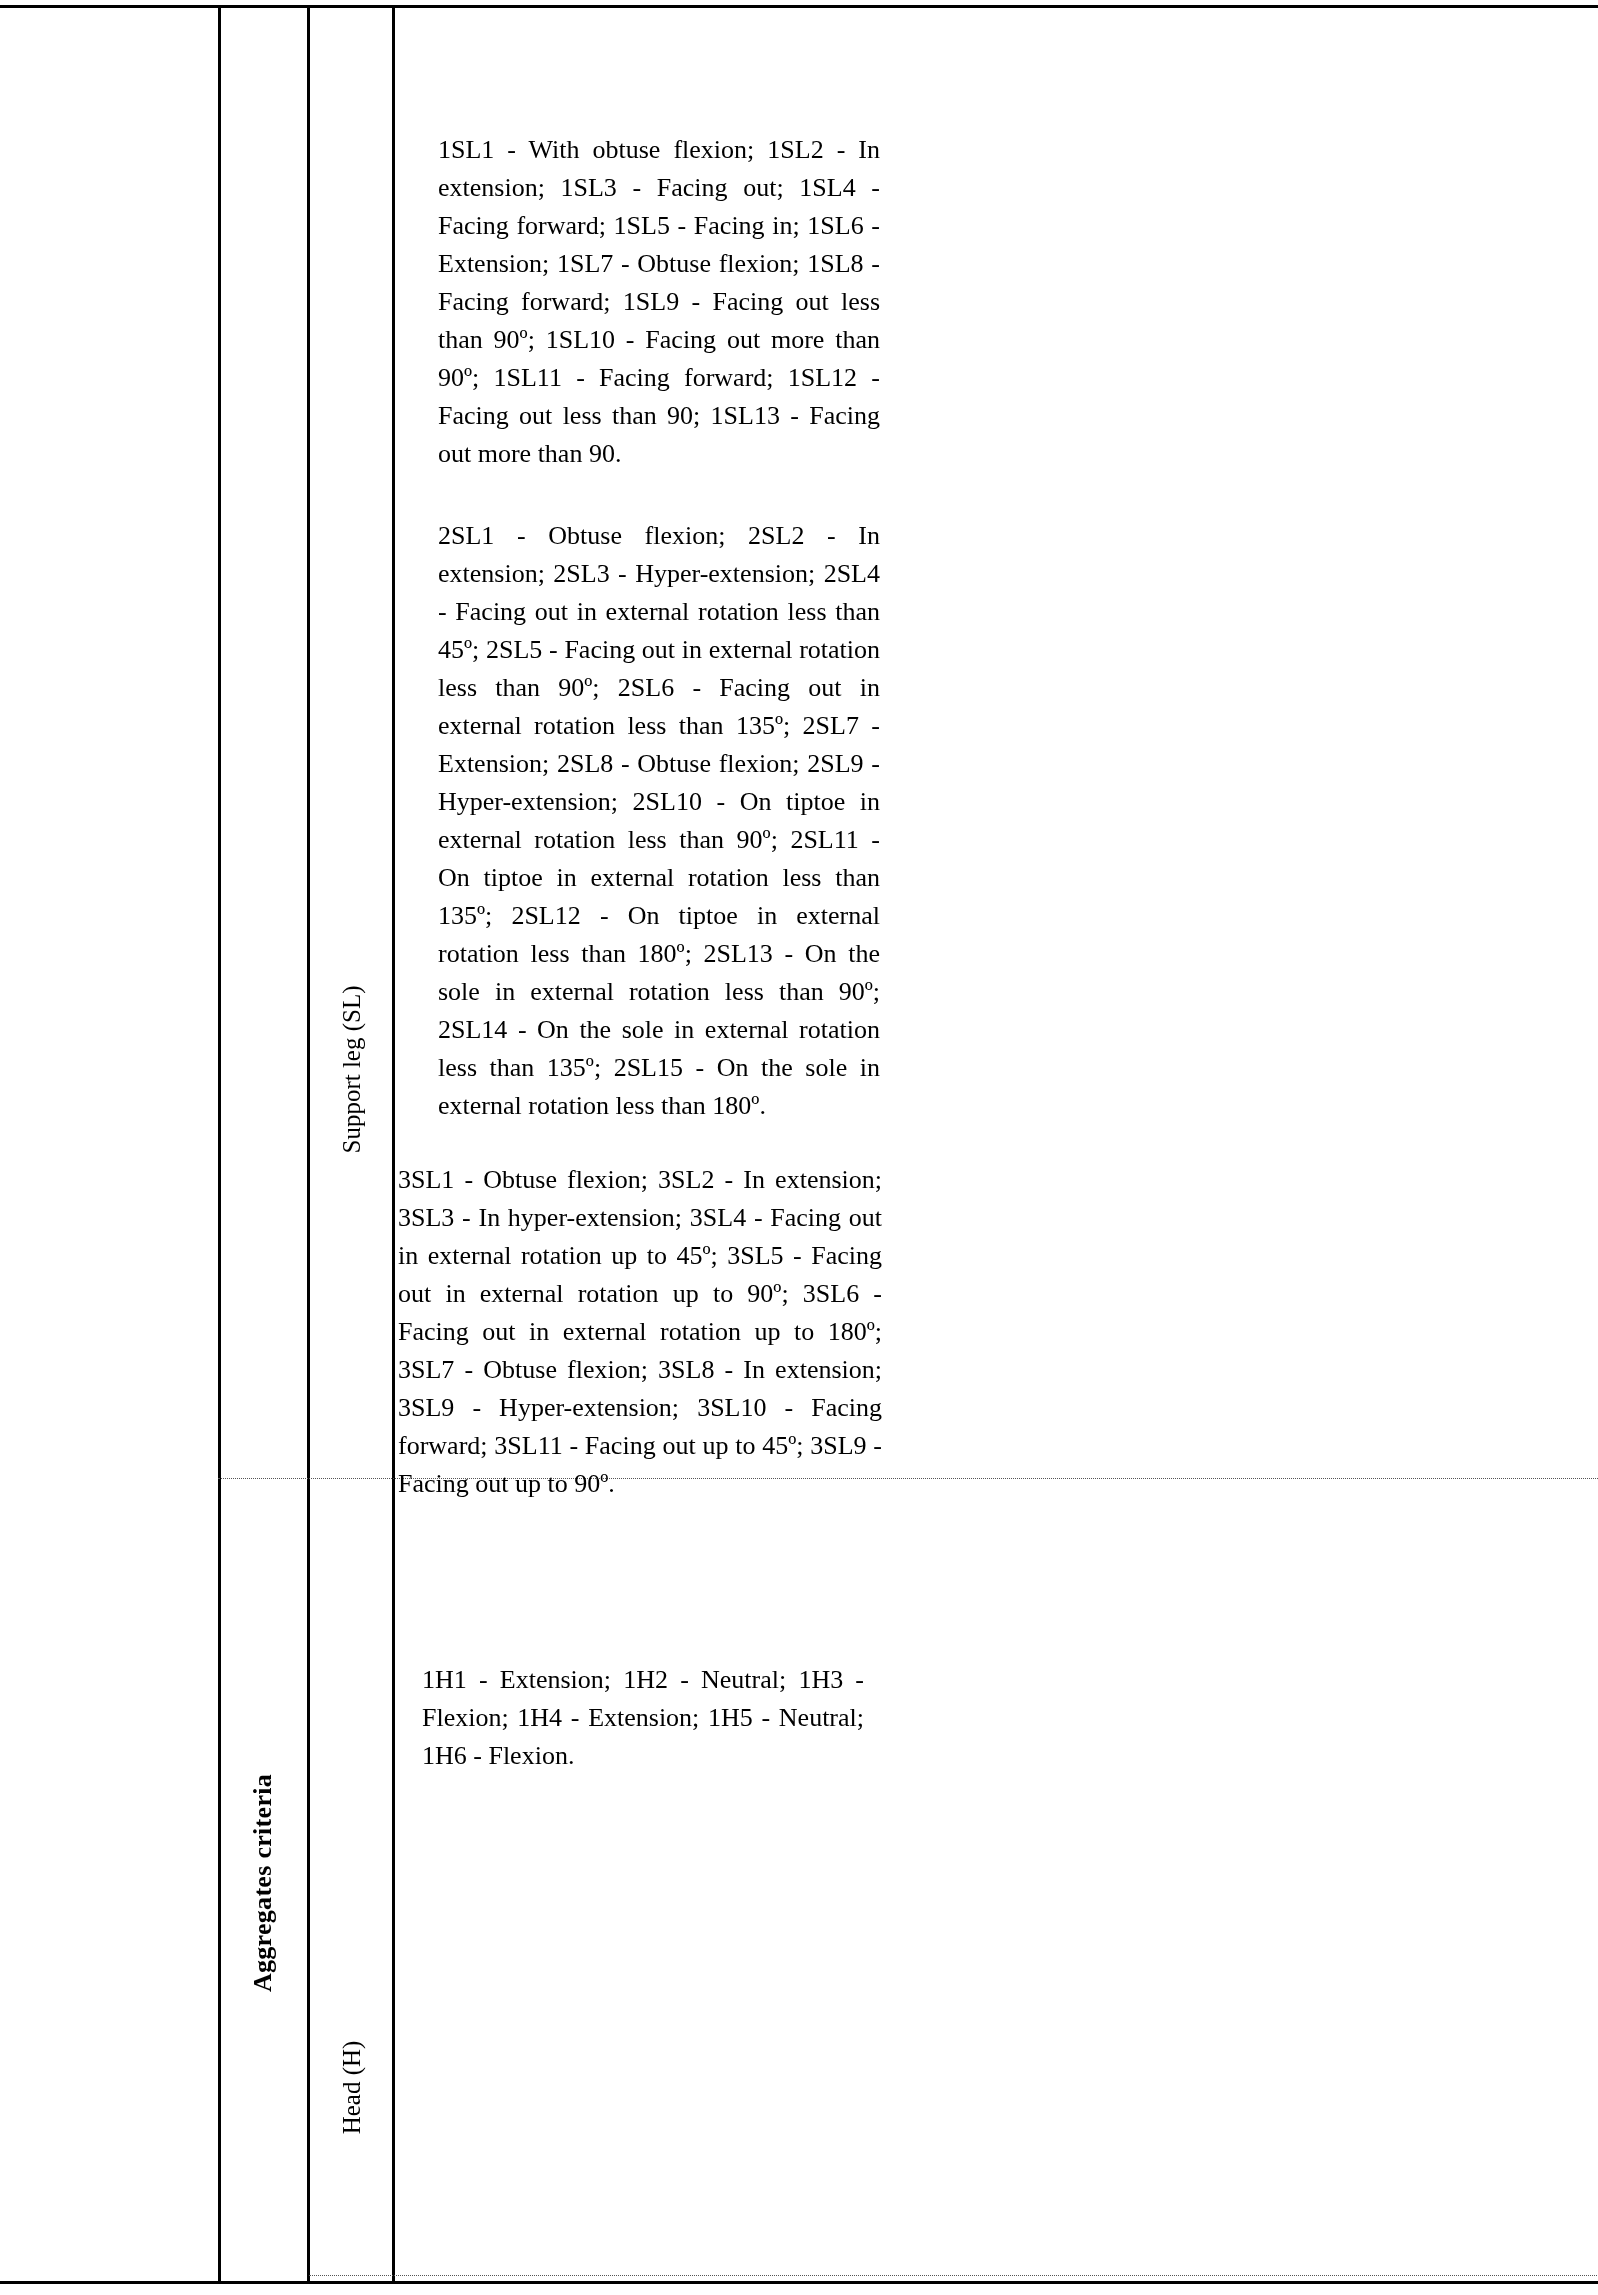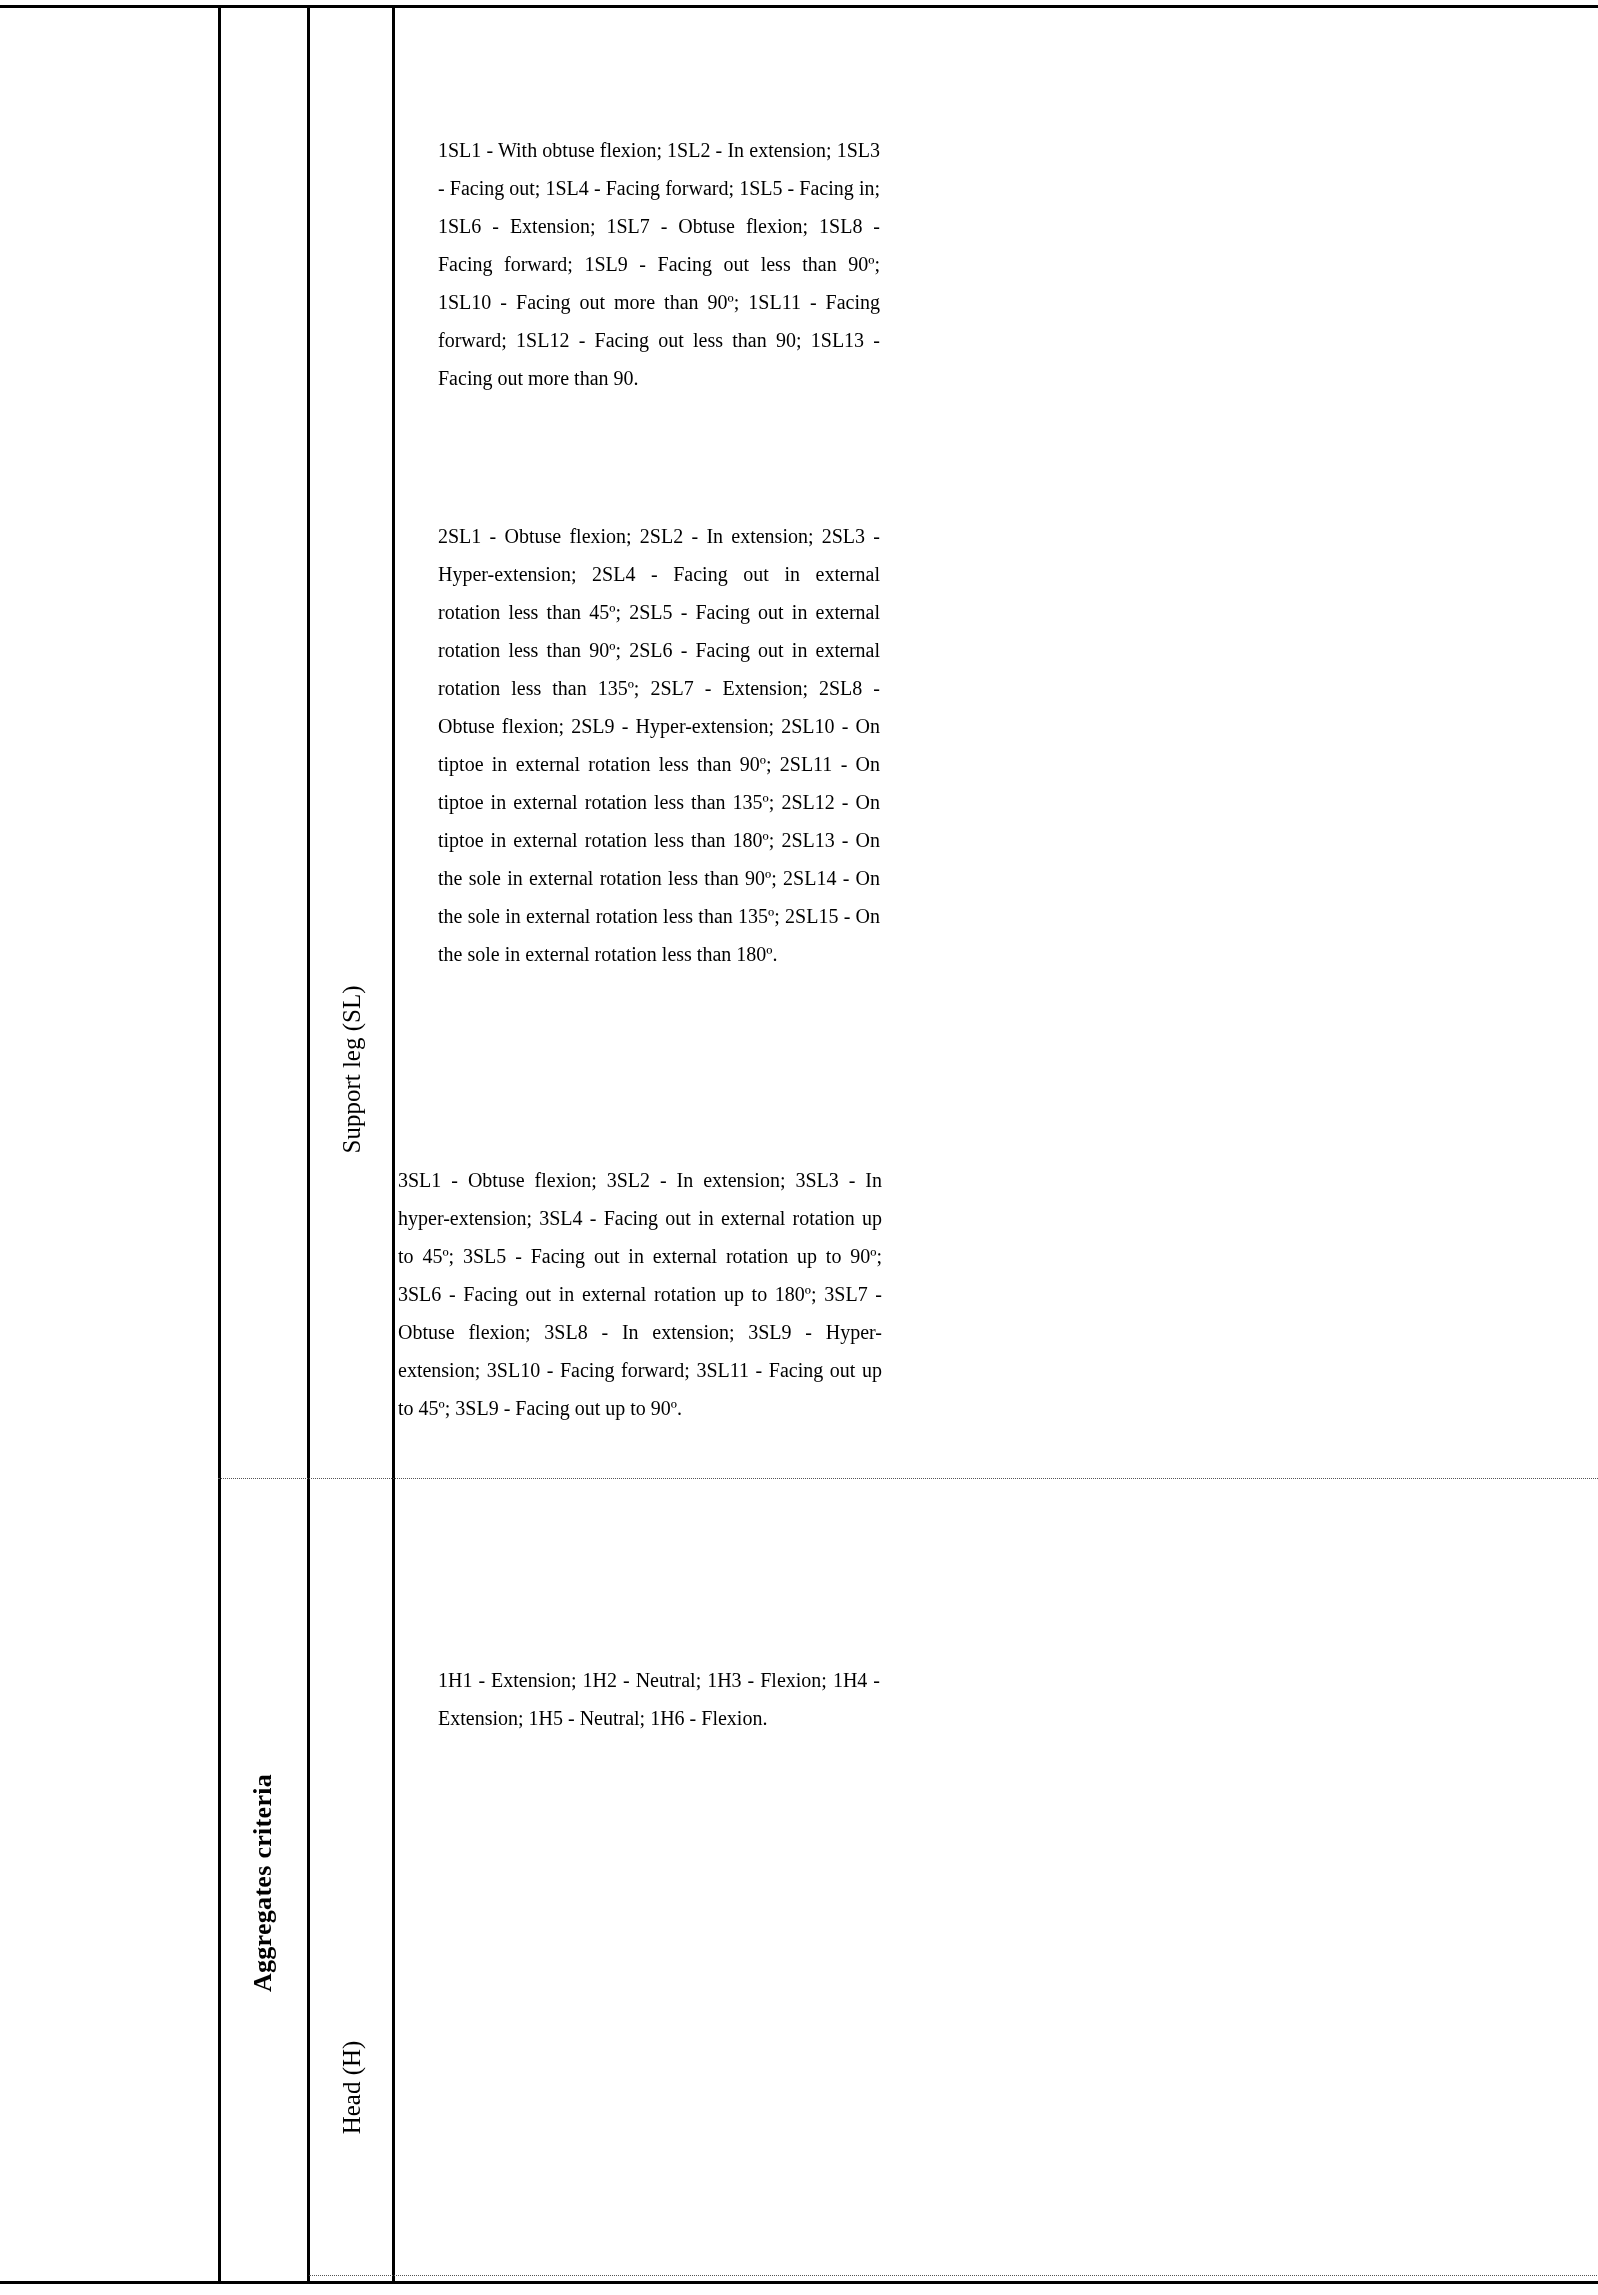--- a/index.html
+++ b/index.html
@@ -69,21 +69,21 @@
   .vcell {
     position: absolute;
     display: flex;
     align-items: center;
     justify-content: center;
   }
 
   
   .para {
     position: absolute;
-    font-size: 20px;
+    font-size: 26px;
     line-height: 38px;
     text-align: justify;
     text-justify: inter-word;
     color: #000000;
     hyphens: manual;
   }
 </style>
 </head>
 <body>
 
@@ -110,18 +110,18 @@
   <div class="vcell" style="left:310px; top:1893px; width:83px; height:389px;">
     <span class="vlabel">Head (H)</span>
   </div>
 
   <div class="para" style="left:438px; top:131px; width:442px;">1SL1 - With obtuse flexion; 1SL2 - In extension; 1SL3 - Facing out; 1SL4 - Facing forward; 1SL5 - Facing in; 1SL6 - Extension; 1SL7 - Obtuse flexion; 1SL8 - Facing forward; 1SL9 - Facing out less than 90º; 1SL10 - Facing out more than 90º; 1SL11 - Facing forward; 1SL12 - Facing out less than 90; 1SL13 - Facing out more than 90.</div>
 
   <div class="para" style="left:438px; top:517px; width:442px;">2SL1 - Obtuse flexion; 2SL2 - In extension; 2SL3 - Hyper-extension; 2SL4 - Facing out in external rotation less than 45º; 2SL5 - Facing out in external rotation less than 90º; 2SL6 - Facing out in external rotation less than 135º; 2SL7 - Extension; 2SL8 - Obtuse flexion; 2SL9 - Hyper-extension; 2SL10 - On tiptoe in external rotation less than 90º; 2SL11 - On tiptoe in external rotation less than 135º; 2SL12 - On tiptoe in external rotation less than 180º; 2SL13 - On the sole in external rotation less than 90º; 2SL14 - On the sole in external rotation less than 135º; 2SL15 - On the sole in external rotation less than 180º.</div>
 
   <div class="para" style="left:398px; top:1161px; width:484px;">3SL1 - Obtuse flexion; 3SL2 - In extension; 3SL3 - In hyper-extension; 3SL4 - Facing out in external rotation up to 45º; 3SL5 - Facing out in external rotation up to 90º; 3SL6 - Facing out in external rotation up to 180º; 3SL7 - Obtuse flexion; 3SL8 - In extension; 3SL9 - Hyper-extension; 3SL10 - Facing forward; 3SL11 - Facing out up to 45º; 3SL9 - Facing out up to 90º.</div>
 
-  <div class="para" style="left:438px; top:1661px; width:442px;">1H1 - Extension; 1H2 - Neutral; 1H3 - Flexion; 1H4 - Extension; 1H5 - Neutral; 1H6 - Flexion.</div>
+  <div class="para" style="left:422px; top:1661px; width:442px;">1H1 - Extension; 1H2 - Neutral; 1H3 - Flexion; 1H4 - Extension; 1H5 - Neutral; 1H6 - Flexion.</div>
 
 
 
 </div>
 
 
 </body></html>

